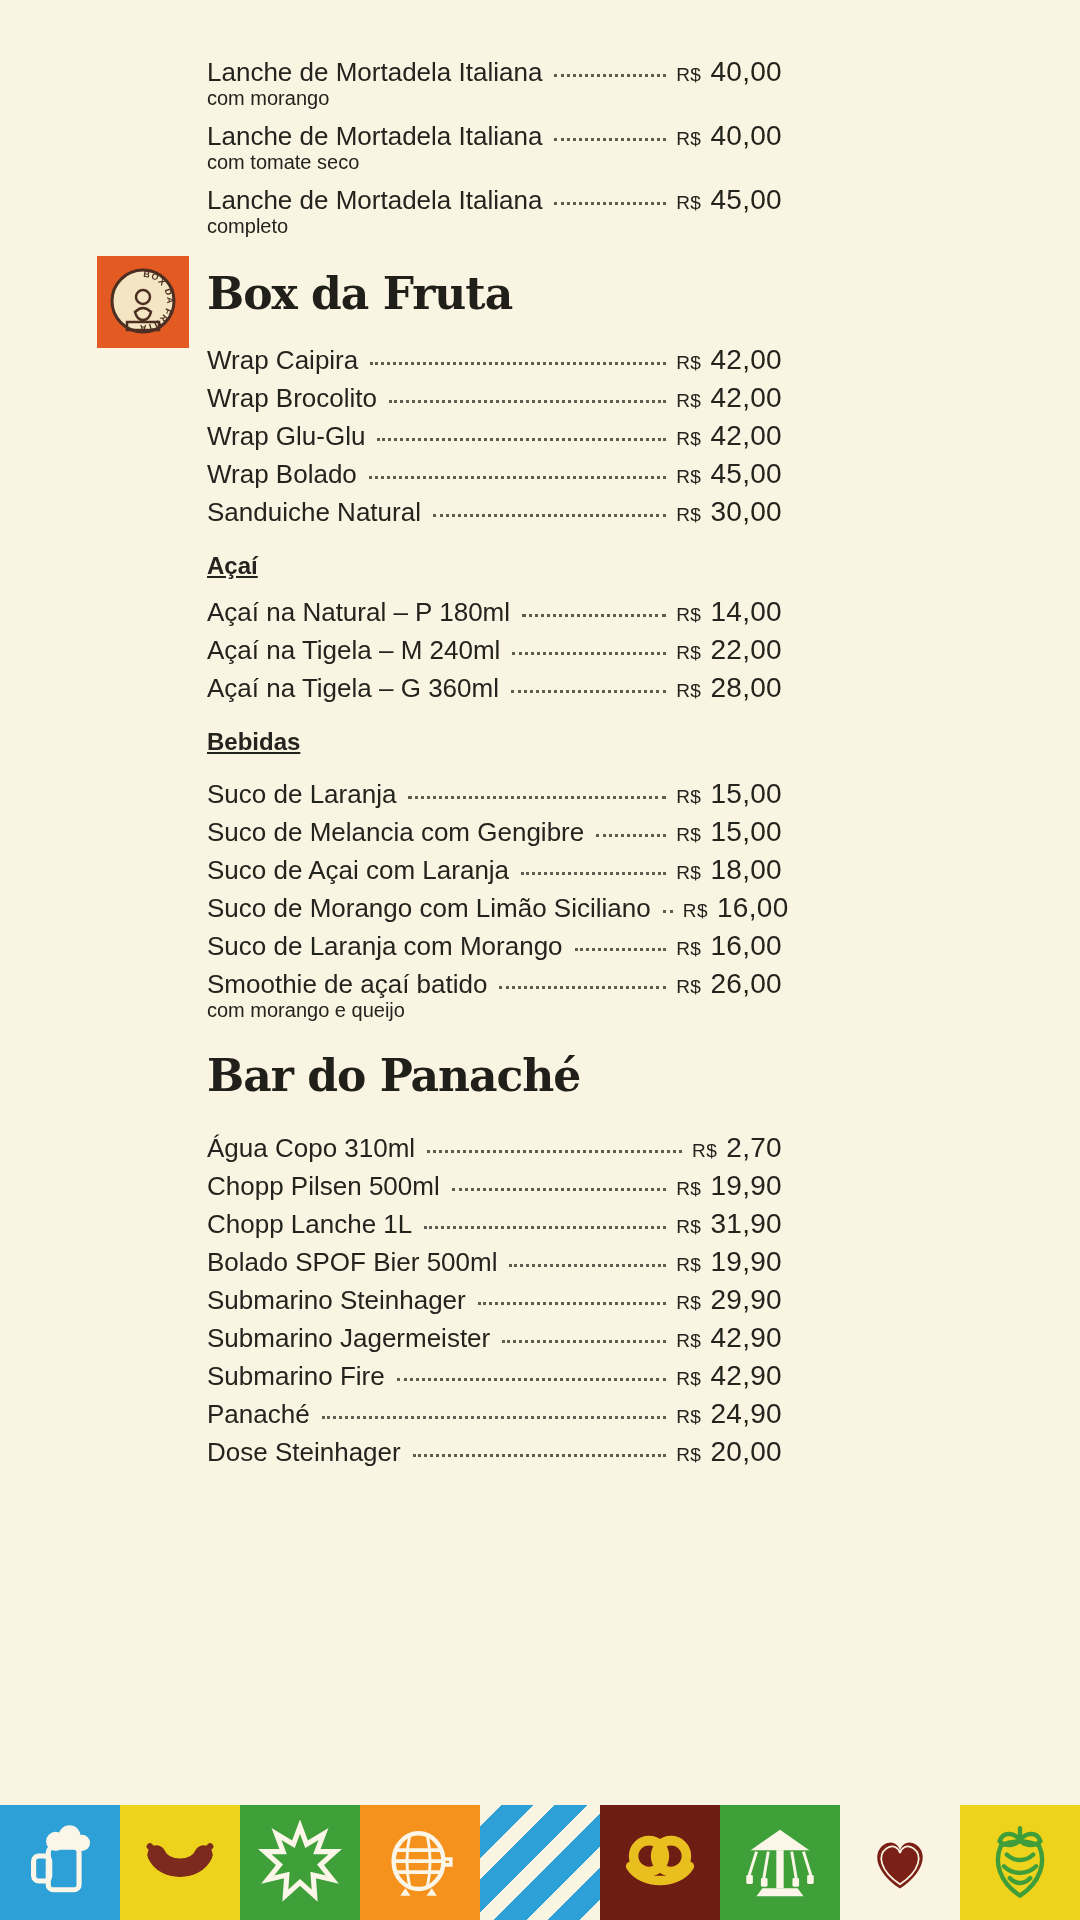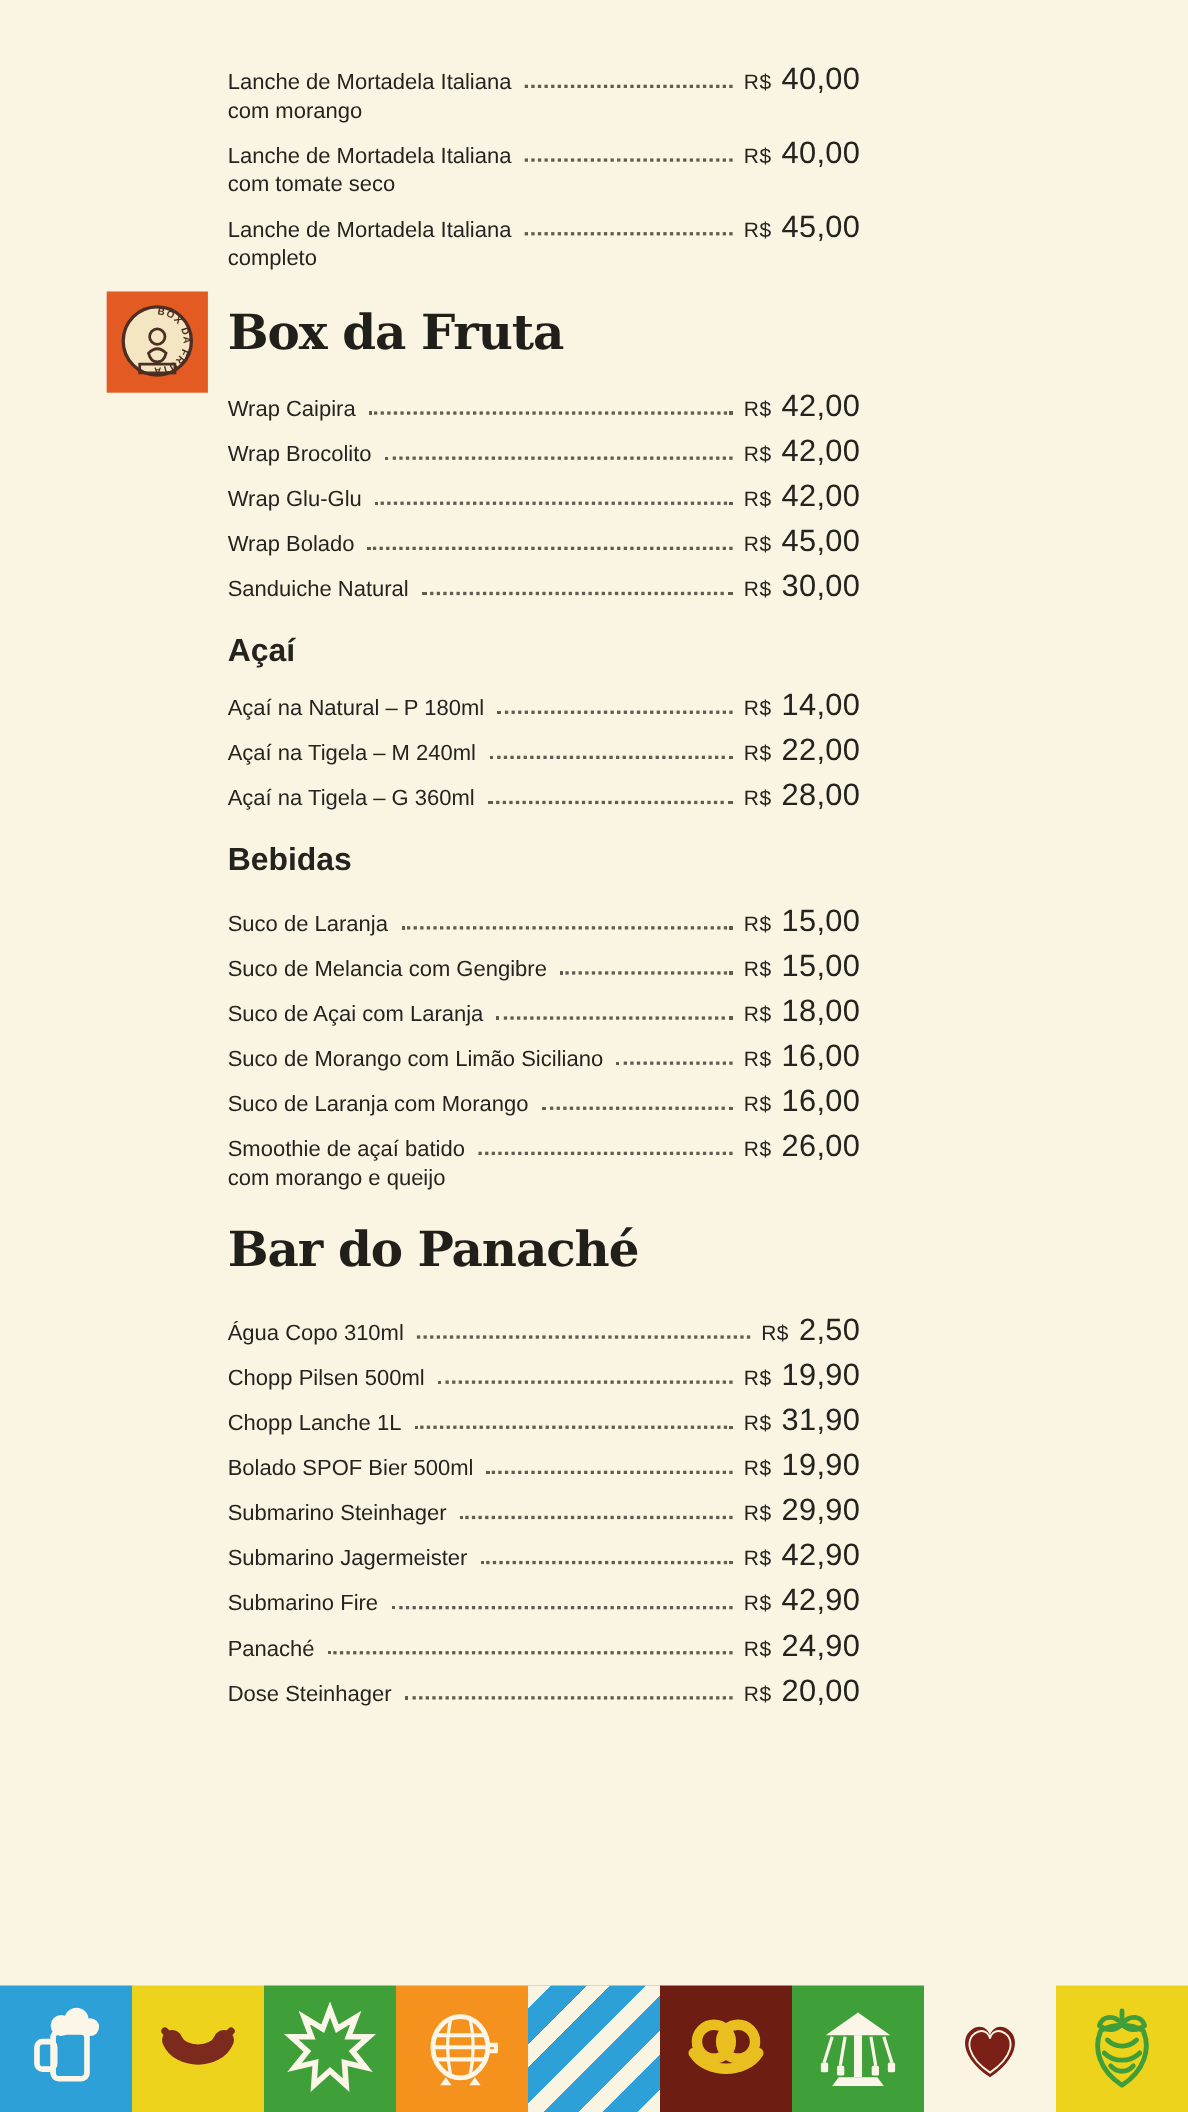--- a/index.html
+++ b/index.html
@@ -3,40 +3,40 @@
 <meta charset="utf-8">
 <style>
   html,body{margin:0;padding:0;}
   body{
     width:1080px;height:1920px;position:relative;overflow:hidden;
     background:#FAF4E2;color:#24231E;
     font-family:"Liberation Sans", sans-serif;
   }
   .content{position:absolute;left:207px;top:56px;width:575px;}
   .row{display:flex;align-items:baseline;margin-bottom:6px;}
-  .item-name{font-size:20px;white-space:nowrap;line-height:31px;}
+  .item-name{font-size:26px;white-space:nowrap;line-height:31px;}
   .leader{
     flex:1 1 auto;min-width:10px;height:0;
     border-bottom:3px dotted #46423a;
     align-self:flex-end;margin:0 10px 11px 12px;opacity:.85;
   }
   .price{display:flex;align-items:baseline;gap:9px;white-space:nowrap;}
   .cur{font-size:19px;letter-spacing:.5px;}
   .val{font-size:28px;letter-spacing:.3px;}
   .note{font-size:20px;line-height:24px;margin:-2px 0 10px 0;}
   .fraktur{
     font-family:"DejaVu Serif", serif;font-weight:700;
     font-size:44px;line-height:52px;letter-spacing:-1px;margin:0;color:#201f1a;
   }
   .section-header{position:relative;margin:30px 0 24px 0;}
   .logo-box{
     position:absolute;left:-110px;top:-12px;width:92px;height:92px;
     background:#E35A22;display:flex;align-items:center;justify-content:center;
   }
-  .subheading{font-size:29px;font-weight:700;margin:24px 0 16px 0;}
+  .subheading{font-size:24px;font-weight:700;margin:24px 0 16px 0;text-decoration:underline;}
   .bar-header{margin:28px 0 30px 0;}
   .footer{position:absolute;left:0;bottom:0;width:1080px;height:115px;display:flex;}
   .tile{width:120px;height:115px;display:flex;align-items:center;justify-content:center;flex:0 0 120px;}
   .tile svg{width:88px;height:86px;display:block;}
   .tile-stripes{
     background-image:repeating-linear-gradient(135deg,#FAF4E2 0 15px,rgba(0,0,0,0) 15px 38px);
   }
   .mb0{margin-bottom:0;}
 </style>
 </head>
@@ -214,21 +214,21 @@
 
   <div class="section-header bar-header">
     <h1 class="fraktur">Bar do Panaché</h1>
   </div>
 
   <div class="row">
     <span class="item-name">Água Copo 310ml</span>
     <span class="leader"></span>
     <span class="price">
       <span class="cur">R$</span>
-      <span class="val">2,50</span>
+      <span class="val">2,70</span>
     </span>
   </div>
   <div class="row">
     <span class="item-name">Chopp Pilsen 500ml</span>
     <span class="leader"></span>
     <span class="price">
       <span class="cur">R$</span>
       <span class="val">19,90</span>
     </span>
   </div>

